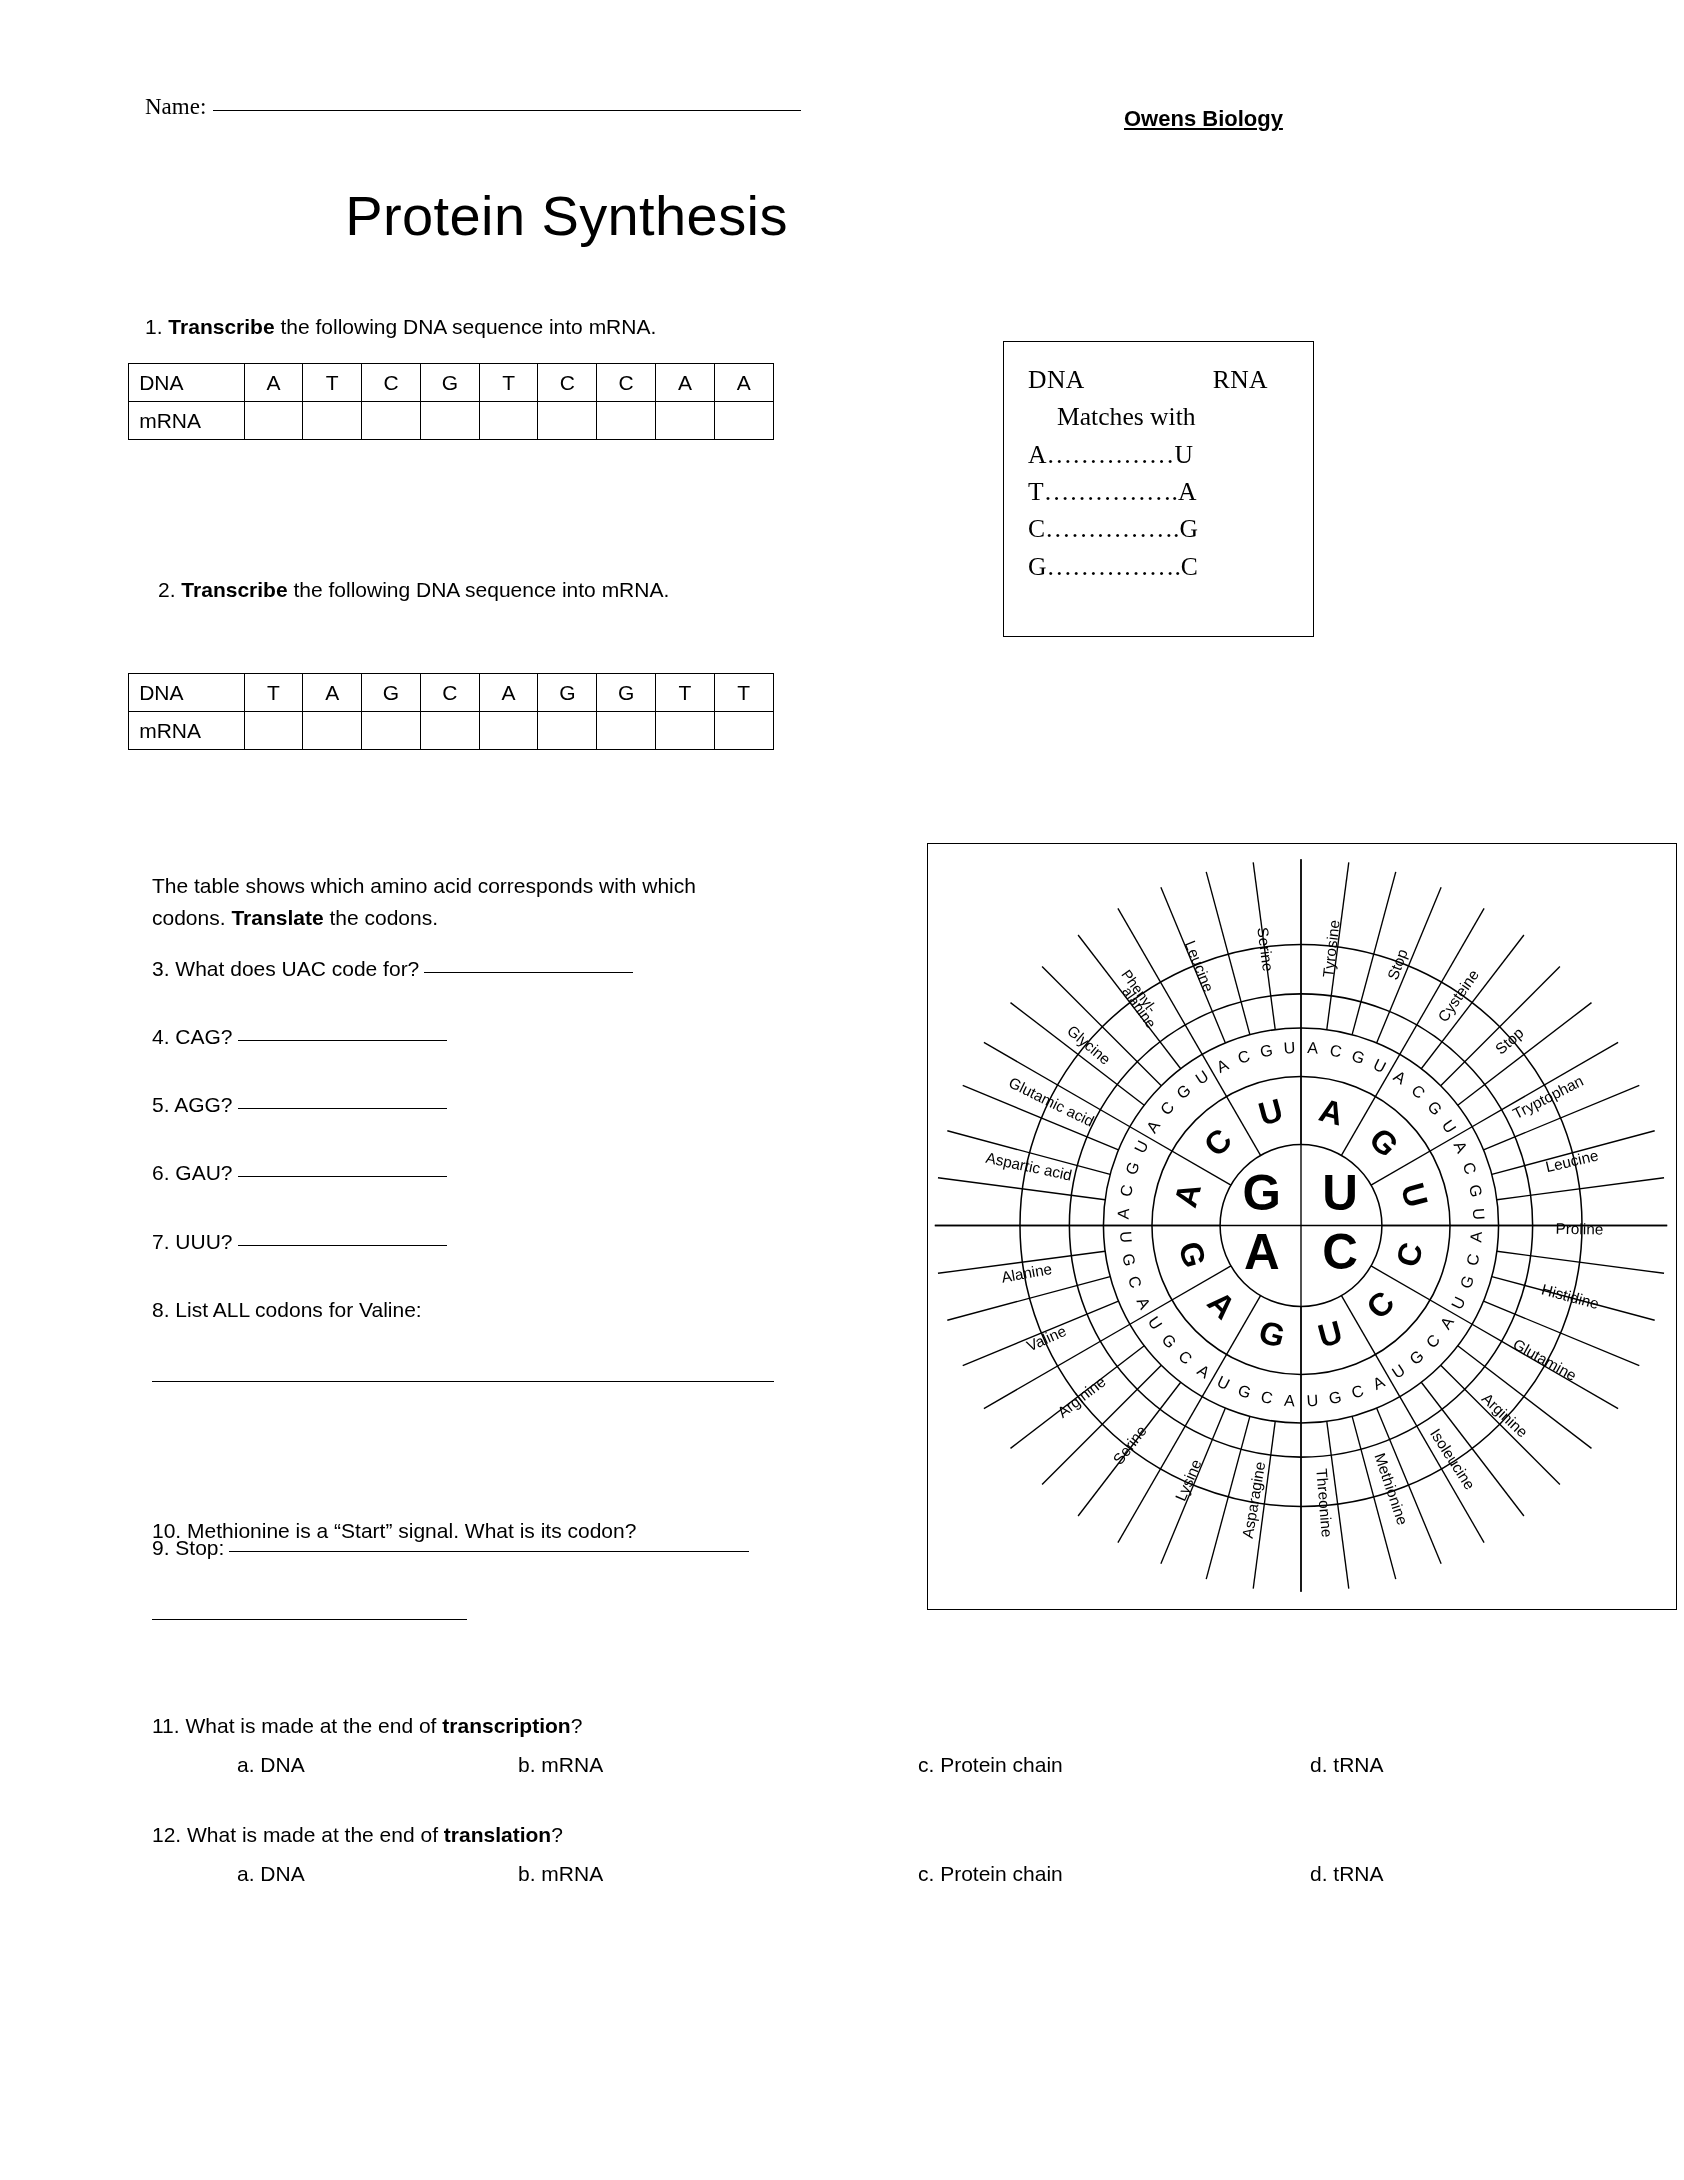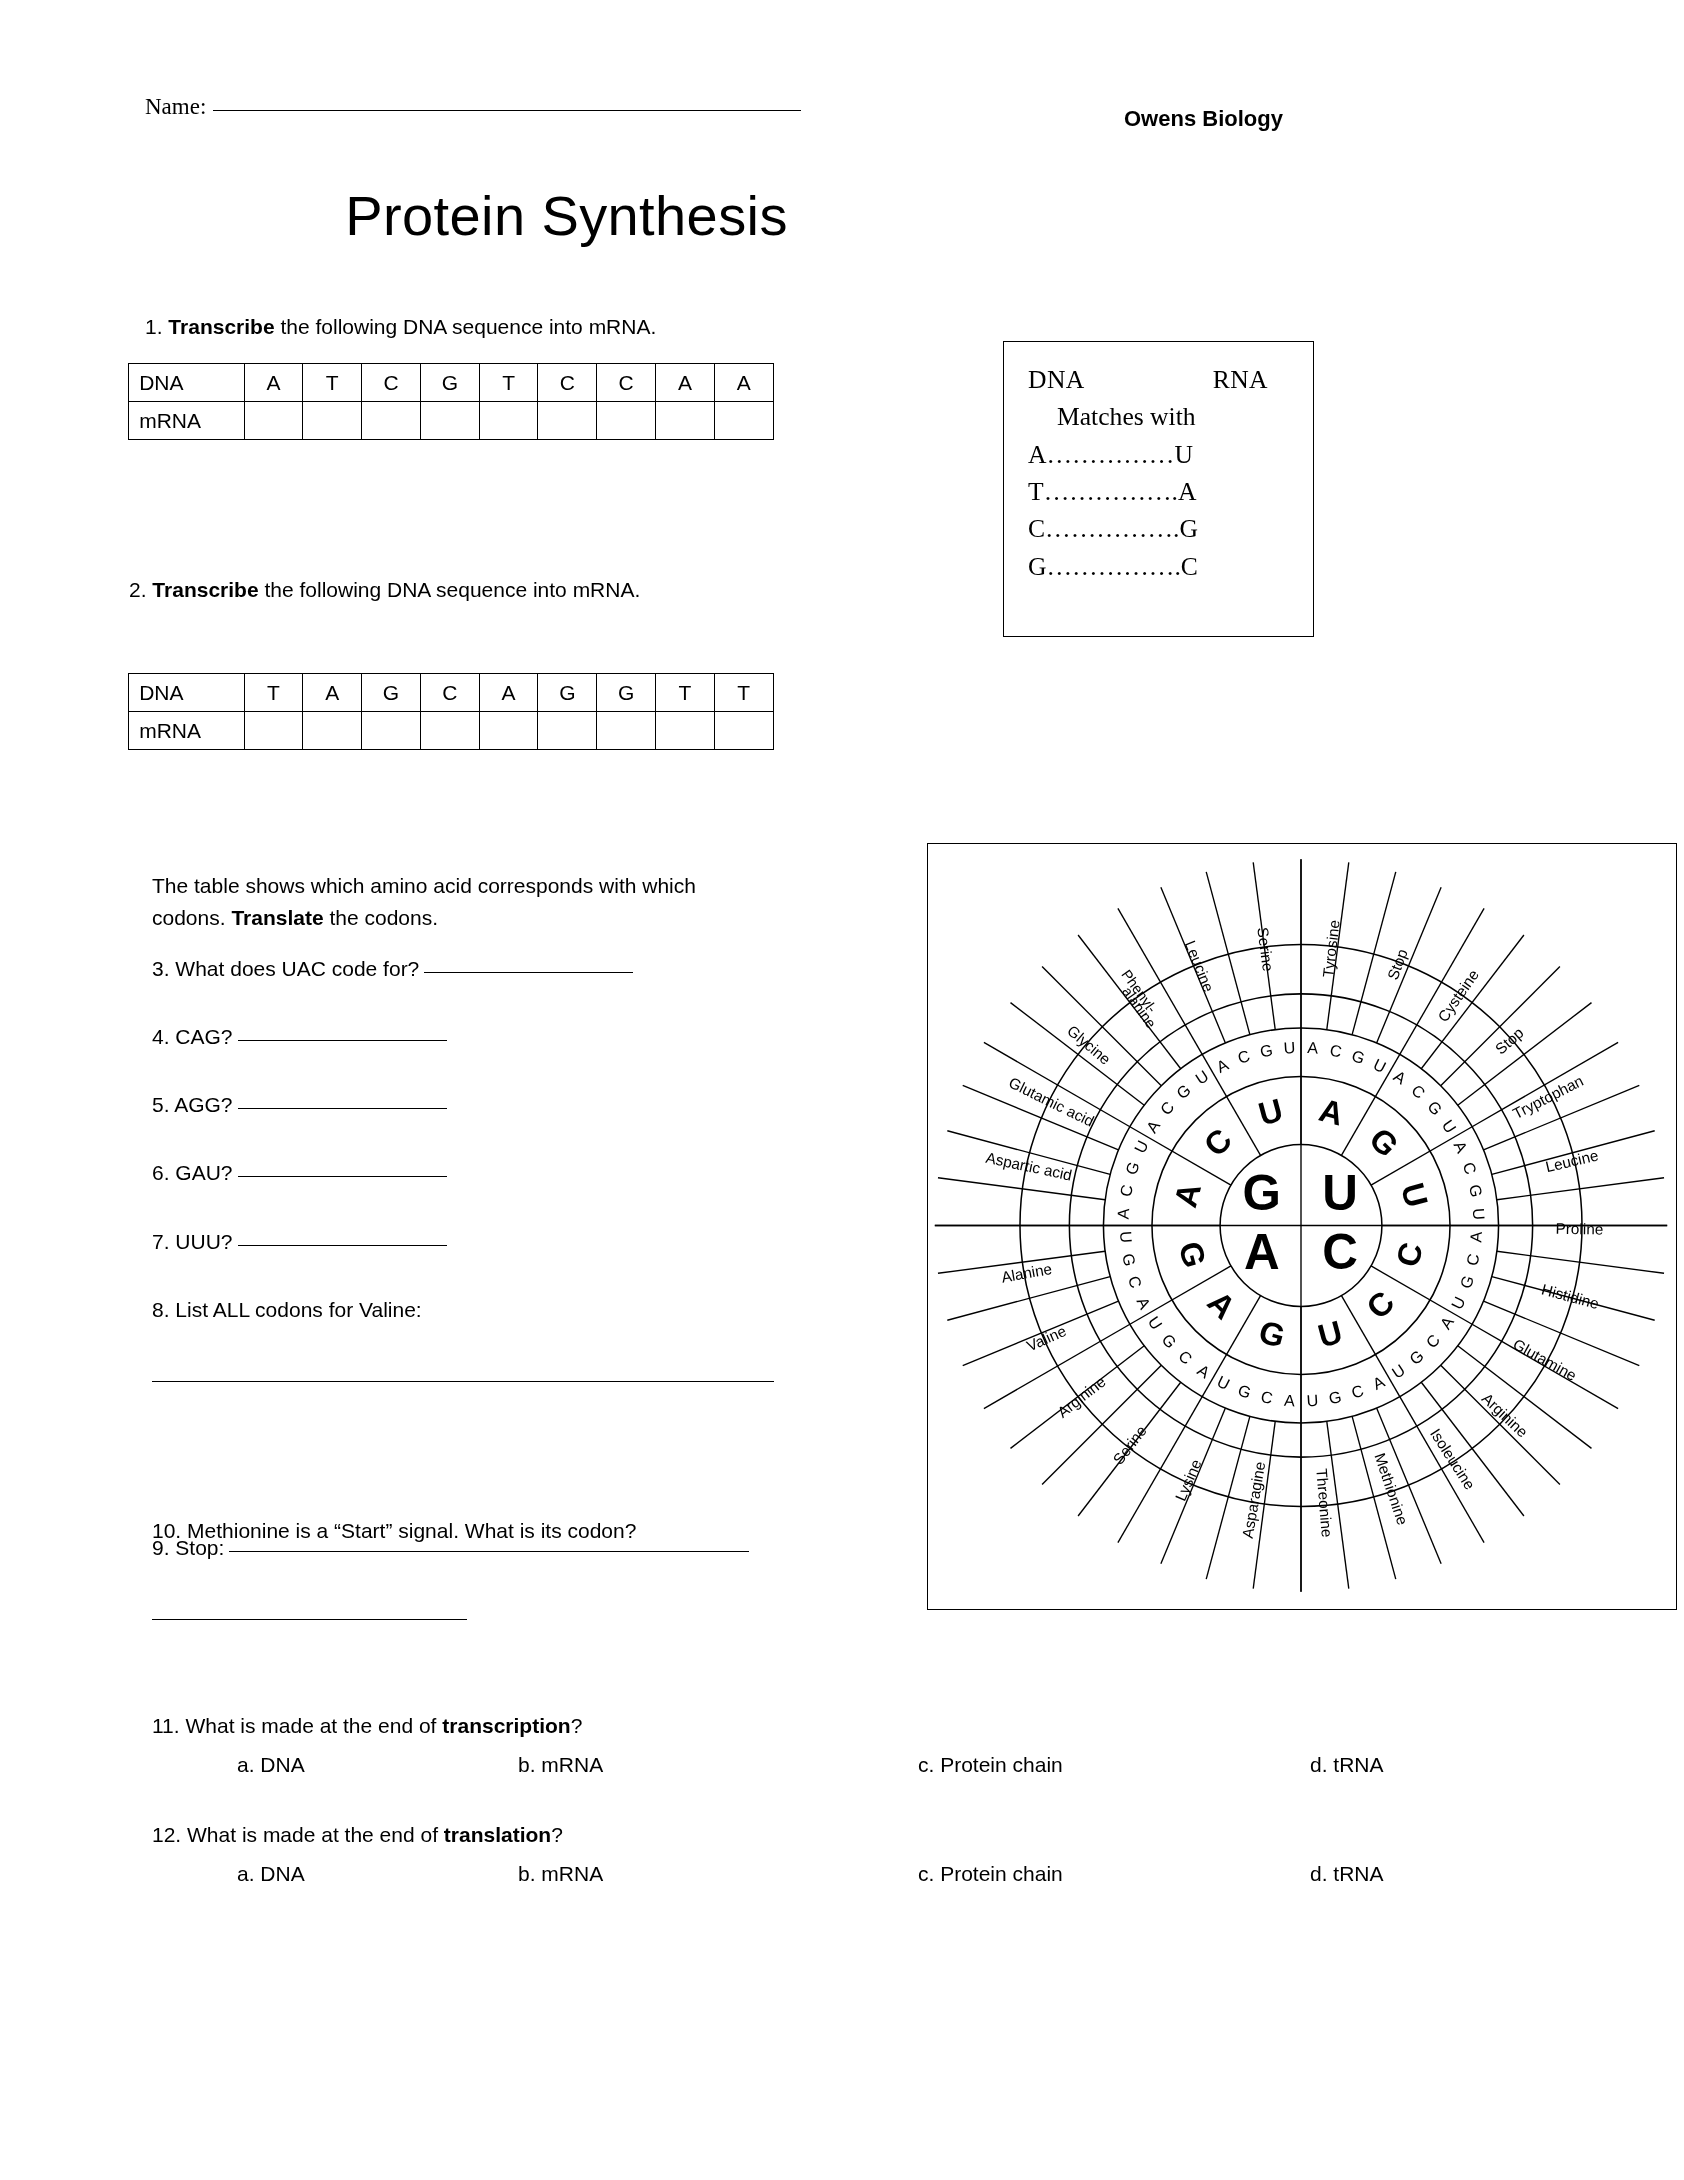--- a/index.html
+++ b/index.html
@@ -36,20 +36,21 @@
     width: 588px;
     margin-left: 6.8px;
     vertical-align: 2.6px;
     height: 0.9px;
   }
   .hdr-course {
     position: absolute;
     left: 1124px; top: 106px;
     font-size: 22px;
     font-weight: bold;
+    text-decoration: underline;
   }
   .title {
     position: absolute;
     left: 0; top: 183px;
     width: 1133px;
     text-align: center;
     font-size: 56px;
     font-weight: normal;
     letter-spacing: 0.4px;
   }
@@ -181,21 +182,21 @@
       <td class="base"></td>
       <td class="base"></td>
       <td class="base"></td>
       <td class="base"></td>
       <td class="base"></td>
       <td class="base"></td>
     </tr>
   </tbody>
     </table>
 
-  <div class="q" style="left:129px; top:575px;">
+  <div class="q" style="left:158px; top:575px;">
     <span>2.</span>
     <b>Transcribe</b>
     <span>the following DNA sequence into mRNA.</span>
   </div>
 
   <table class="seq-table" style="left:128px; top:673px;">
     <tbody>
         <tr>
       <td class="label">DNA</td>
       <td class="base">T</td>

